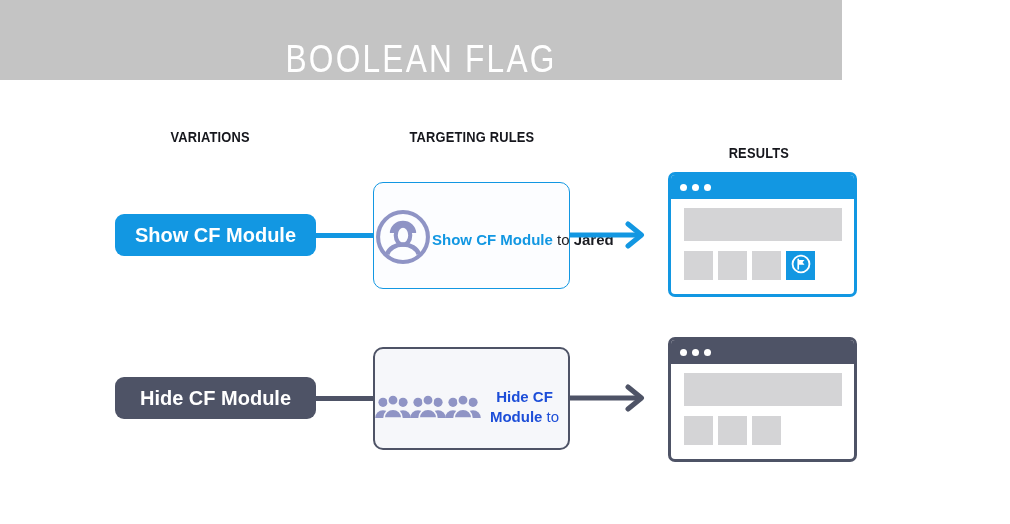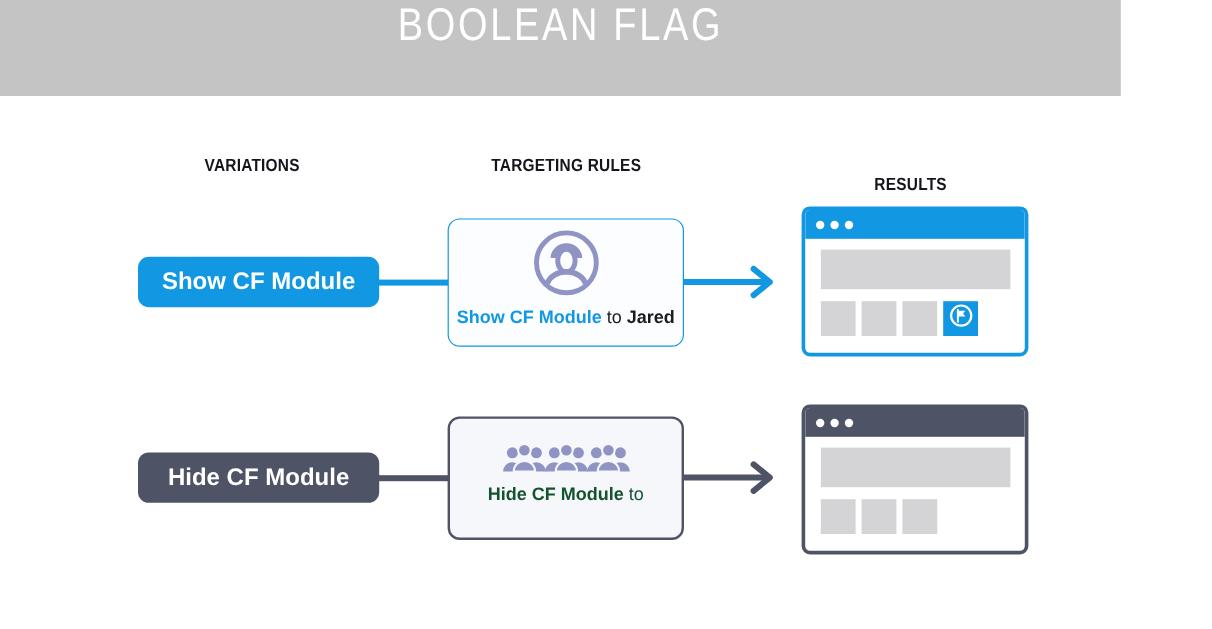--- a/index.html
+++ b/index.html
@@ -1,20 +1,20 @@
 <!DOCTYPE html>
 <html><head>
 <meta charset="utf-8">
 <style>
   html,body{margin:0;padding:0;background:#fff;font-family:"Liberation Sans",sans-serif;}
   .stage{position:relative;width:1010px;height:524px;background:#ffffff;overflow:hidden;}
 
   
-  .banner{position:absolute;left:0;top:0;width:934px;height:80px;background:#c4c4c4;
-          display:flex;align-items:flex-start;justify-content:center;}
+  .banner{position:absolute;left:0;top:0;width:842px;height:80px;background:#c4c4c4;
+          display:flex;align-items:flex-end;justify-content:center;}
   .banner-title{color:#ffffff;font-size:36px;font-weight:300;letter-spacing:2.5px;
                 display:inline-block;transform:scale(.88,1.06);white-space:nowrap;}
 
   
   .col-head{position:absolute;top:129px;width:220px;text-align:center;font-weight:bold;
             font-size:14px;color:#15161c;letter-spacing:.2px;}
   .col-head span{display:inline-block;transform:scale(.92,1.05);white-space:nowrap;}
   .col-variations{left:100px;}
   .col-targeting{left:362px;}
   .col-results{left:649px;margin-top:16px;}
@@ -26,27 +26,27 @@
   .pill-blue{top:214px;background:#1297e2;}
   .pill-dark{top:377px;background:#4e5366;}
 
   
   .stub{position:absolute;left:314px;width:60px;height:5px;}
   .stub-blue{top:233px;background:#1297e2;}
   .stub-dark{top:396px;background:#4e5366;}
 
   
   .card{position:absolute;left:373px;width:197px;box-sizing:border-box;border-radius:10px;
-        display:flex;flex-direction:column;align-items:center;}
+        display:flex;flex-direction:row;align-items:center;}
   .card-blue{top:182px;height:107px;background:#fcfdff;border:1.5px solid #1297e2;padding-top:7px;}
   .card-dark{top:347px;height:103px;background:#f6f7fa;border:2px solid #4e5366;padding-top:13px;}
   .rule-text{font-size:15px;color:#1b1c22;text-align:center;line-height:20px;margin-top:2px;white-space:nowrap;}
   .rule-text .b{font-weight:bold;}
   .rule-text .blue{color:#1297e2;font-weight:bold;}
-  .card-dark .rule-text{margin-top:4px;white-space:normal;color:#14532d;}
+  .card-dark .rule-text{margin-top:4px;white-space:normal;color:#1d4ed8;}
   .card-dark .rule-text .aud{display:block;font-weight:bold;}
 
   
   .arrow{position:absolute;left:570px;width:78px;height:28px;}
   .arrow-blue{top:221px;}
   .arrow-dark{top:384px;}
 
   
   .browser{position:absolute;left:668px;width:189px;height:125px;box-sizing:border-box;
            border-radius:7px;background:#fff;overflow:hidden;}

